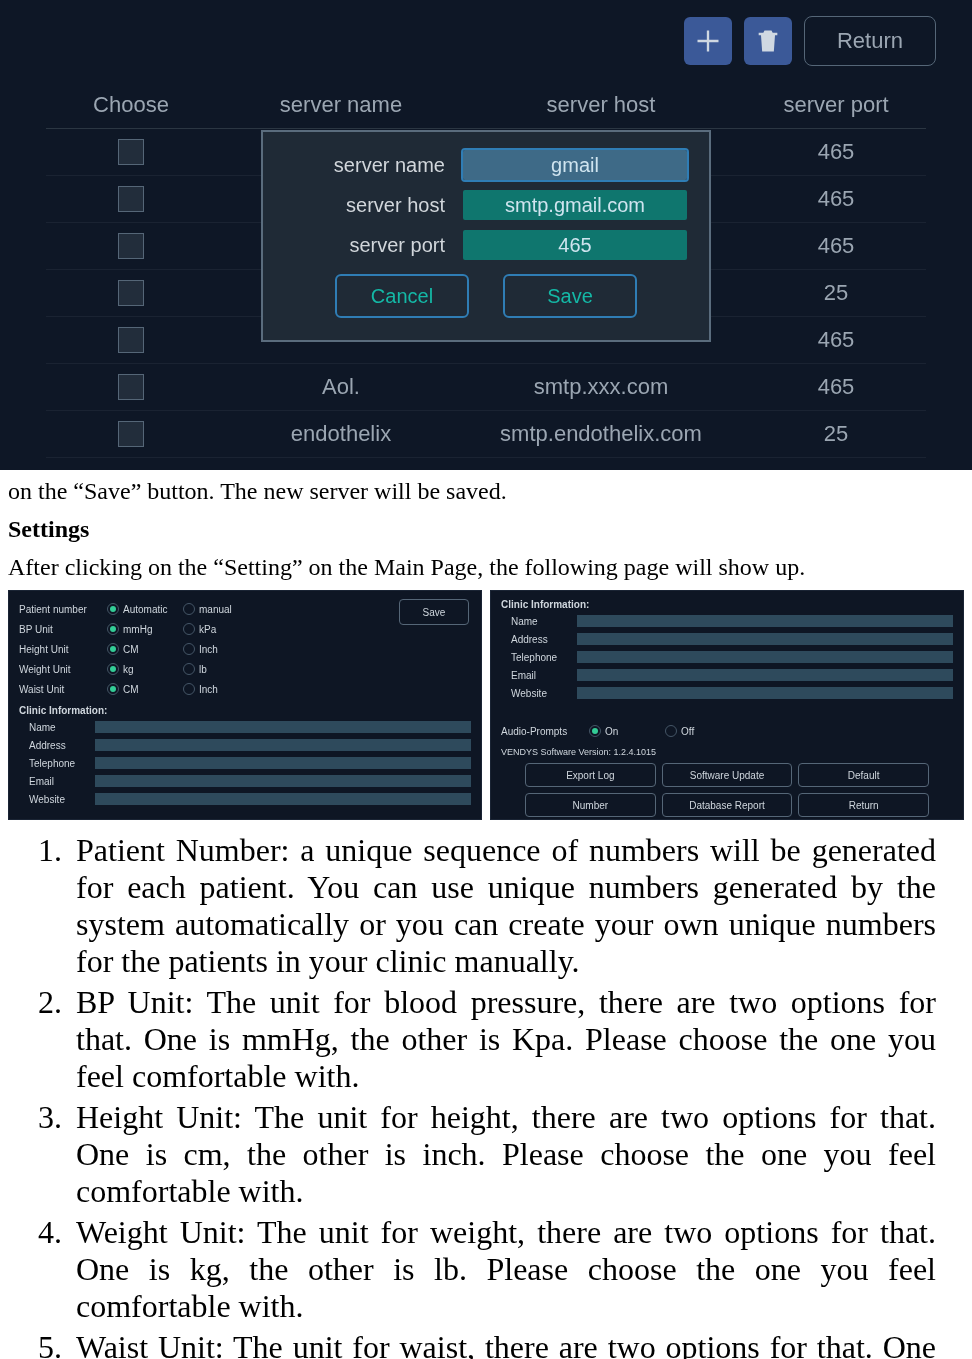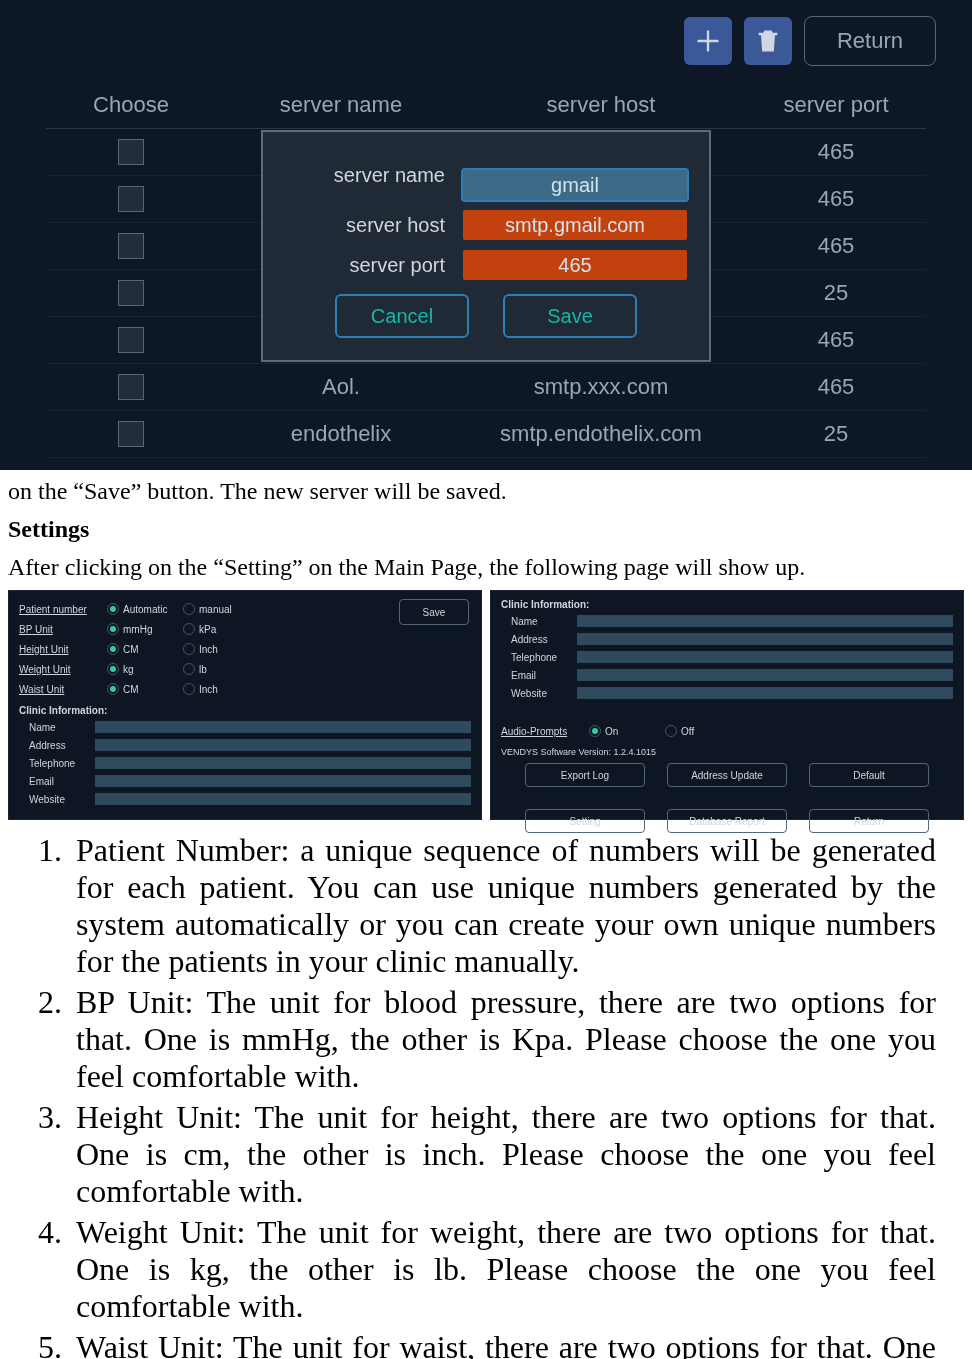--- a/index.html
+++ b/index.html
@@ -102,32 +102,31 @@
   }
   .modal-row label {
     width: 160px;
     text-align: right;
     font-size: 20px;
     color: #d1d6db;
   }
   .modal-row .field {
     flex: 1;
     height: 30px;
-    background: #c2410c;
+    background: #0f766e;
     color: #cfe4ef;
     display: flex;
     align-items: center;
     justify-content: center;
     font-size: 20px;
     border-radius: 2px;
   }
   .modal-row .field.focus {
     outline: 2px solid #2f7db5;
     background: #3e6a87;
-    margin-top: 20px;
   }
   .modal-actions {
     display: flex;
     justify-content: center;
     gap: 34px;
     margin-top: 14px;
   }
   .modal-actions .btn {
     width: 130px;
     height: 40px;
@@ -164,21 +163,21 @@
     box-sizing: border-box;
     height: 230px;
     position: relative;
   }
   .prow {
     display: flex;
     align-items: center;
     height: 20px;
     gap: 8px;
   }
-  .prow .plabel { width: 80px; text-decoration: underline; }
+  .prow .plabel { width: 80px; }
   .radio {
     width: 12px;
     height: 12px;
     border: 1px solid #445566;
     border-radius: 50%;
     display: inline-flex;
     align-items: center;
     justify-content: center;
     margin-right: 4px;
     vertical-align: middle;
@@ -232,21 +231,21 @@
     top: -4px;
     width: 10px;
     height: 14px;
     background: #9cb8cf;
     border-radius: 2px;
   }
   .ver { font-size: 9px; margin: 6px 0 6px 0; }
   .btn-grid {
     display: grid;
     grid-template-columns: repeat(3, 1fr);
-    gap: 22px;
+    gap: 6px;
     padding: 0 24px;
   }
   .btn-grid .b {
     height: 22px;
     border: 1px solid #556677;
     border-radius: 4px;
     display: flex;
     align-items: center;
     justify-content: center;
     font-size: 10px;
@@ -495,23 +494,23 @@
           <span>On</span>
         </span>
       <span class="ropt">
           <span class="radio"></span>
           <span>Off</span>
         </span>
     </div>
     <div class="ver">VENDYS Software Version: 1.2.4.1015</div>
     <div class="btn-grid" id="right-buttons">
         <div class="b">Export Log</div>
-        <div class="b">Address Update</div>
+        <div class="b">Software Update</div>
         <div class="b">Default</div>
-        <div class="b">Setting</div>
+        <div class="b">Number</div>
         <div class="b">Database Report</div>
         <div class="b">Return</div>
       </div>
   </div>
 
 </div>
 
 <ol class="doc-list" id="doc-list">
     <li>Patient Number:  a unique sequence of numbers will be generated for each patient. You can use unique numbers generated by the system automatically or you can create your own unique numbers for the patients in your clinic manually.</li>
     <li>BP Unit: The unit for blood pressure, there are two options for that. One is mmHg, the other is Kpa. Please choose the one you feel comfortable with.</li>

